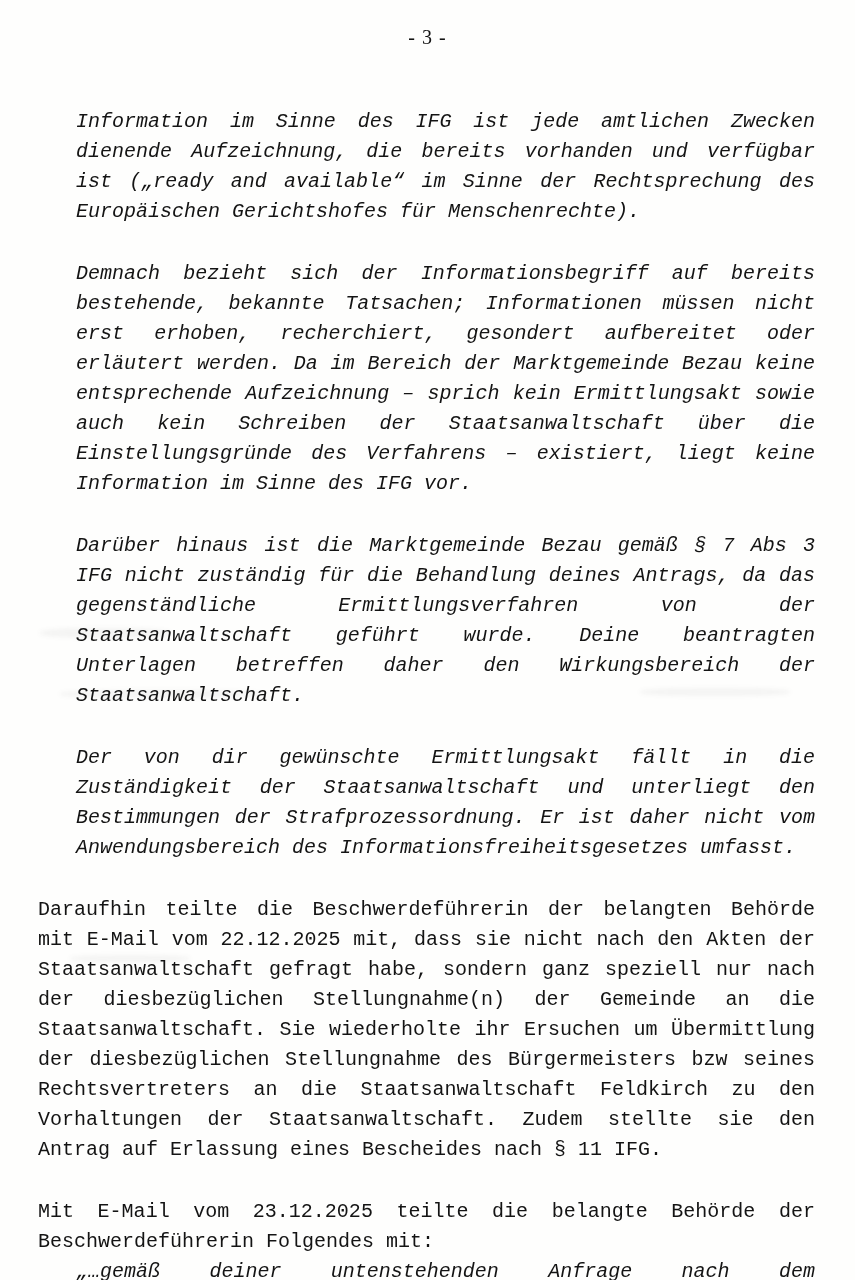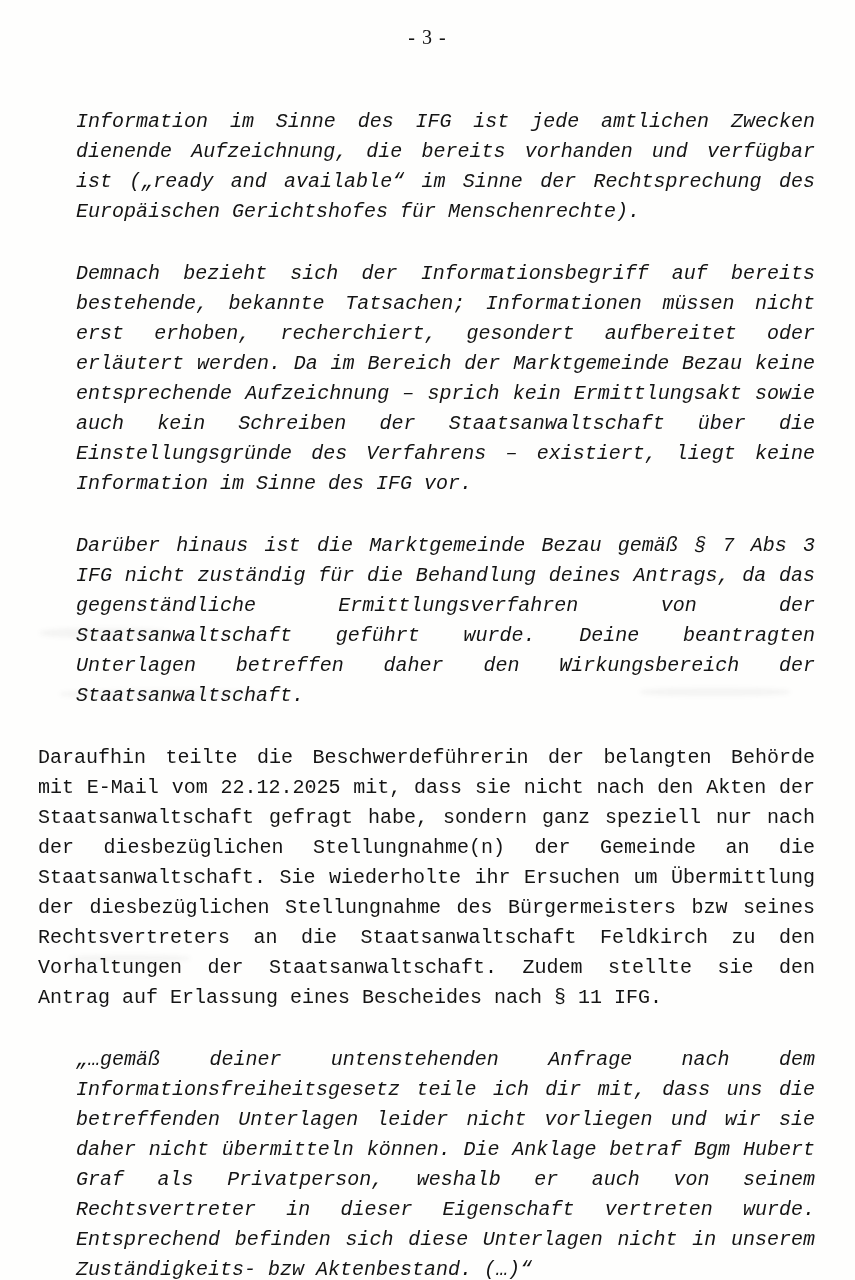--- a/index.html
+++ b/index.html
@@ -65,23 +65,25 @@
   <div class="scan-artifact artifact-4"></div>
 
   <div class="page-number">- 3 -</div>
 
   <div class="content">
 
     <section class="quote-block">
       <p class="quote-para">Information im Sinne des IFG ist jede amtlichen Zwecken dienende Aufzeichnung, die bereits vorhanden und verfügbar ist („ready and available“ im Sinne der Rechtsprechung des Europäischen Gerichtshofes für Menschenrechte).</p>
       <p class="quote-para">Demnach bezieht sich der Informationsbegriff auf bereits bestehende, bekannte Tatsachen; Informationen müssen nicht erst erhoben, recherchiert, gesondert aufbereitet oder erläutert werden. Da im Bereich der Marktgemeinde Bezau keine entsprechende Aufzeichnung – sprich kein Ermittlungsakt sowie auch kein Schreiben der Staatsanwaltschaft über die Einstellungsgründe des Verfahrens – existiert, liegt keine Information im Sinne des IFG vor.</p>
       <p class="quote-para">Darüber hinaus ist die Marktgemeinde Bezau gemäß § 7 Abs 3 IFG nicht zuständig für die Behandlung deines Antrags, da das gegenständliche Ermittlungsverfahren von der Staatsanwaltschaft geführt wurde. Deine beantragten Unterlagen betreffen daher den Wirkungsbereich der Staatsanwaltschaft.</p>
+      <p class="quote-para">Der von dir gewünschte Ermittlungsakt fällt in die Zuständigkeit der Staatsanwaltschaft und unterliegt den Bestimmungen der Strafprozessordnung. Er ist daher nicht vom Anwendungsbereich des Informationsfreiheitsgesetzes umfasst.</p>
     </section>
 
     <p class="body-para">Daraufhin teilte die Beschwerdeführerin der belangten Behörde mit E-Mail vom 22.12.2025 mit, dass sie nicht nach den Akten der Staatsanwaltschaft gefragt habe, sondern ganz speziell nur nach der diesbezüglichen Stellungnahme(n) der Gemeinde an die Staatsanwaltschaft. Sie wiederholte ihr Ersuchen um Übermittlung der diesbezüglichen Stellungnahme des Bürgermeisters bzw seines Rechtsvertreters an die Staatsanwaltschaft Feldkirch zu den Vorhaltungen der Staatsanwaltschaft. Zudem stellte sie den Antrag auf Erlassung eines Bescheides nach § 11 IFG.</p>
 
+    <p class="body-para no-gap">Mit E-Mail vom 23.12.2025 teilte die belangte Behörde der Beschwerdeführerin Folgendes mit:</p>
 
     <section class="quote-block tight">
       <p class="quote-para">„…gemäß deiner untenstehenden Anfrage nach dem Informationsfreiheitsgesetz teile ich dir mit, dass uns die betreffenden Unterlagen leider nicht vorliegen und wir sie daher nicht übermitteln können. Die Anklage betraf Bgm Hubert Graf als Privatperson, weshalb er auch von seinem Rechtsvertreter in dieser Eigenschaft vertreten wurde. Entsprechend befinden sich diese Unterlagen nicht in unserem Zuständigkeits- bzw Aktenbestand. (…)“</p>
     </section>
 
   </div>
 </div>
 
 </body></html>

